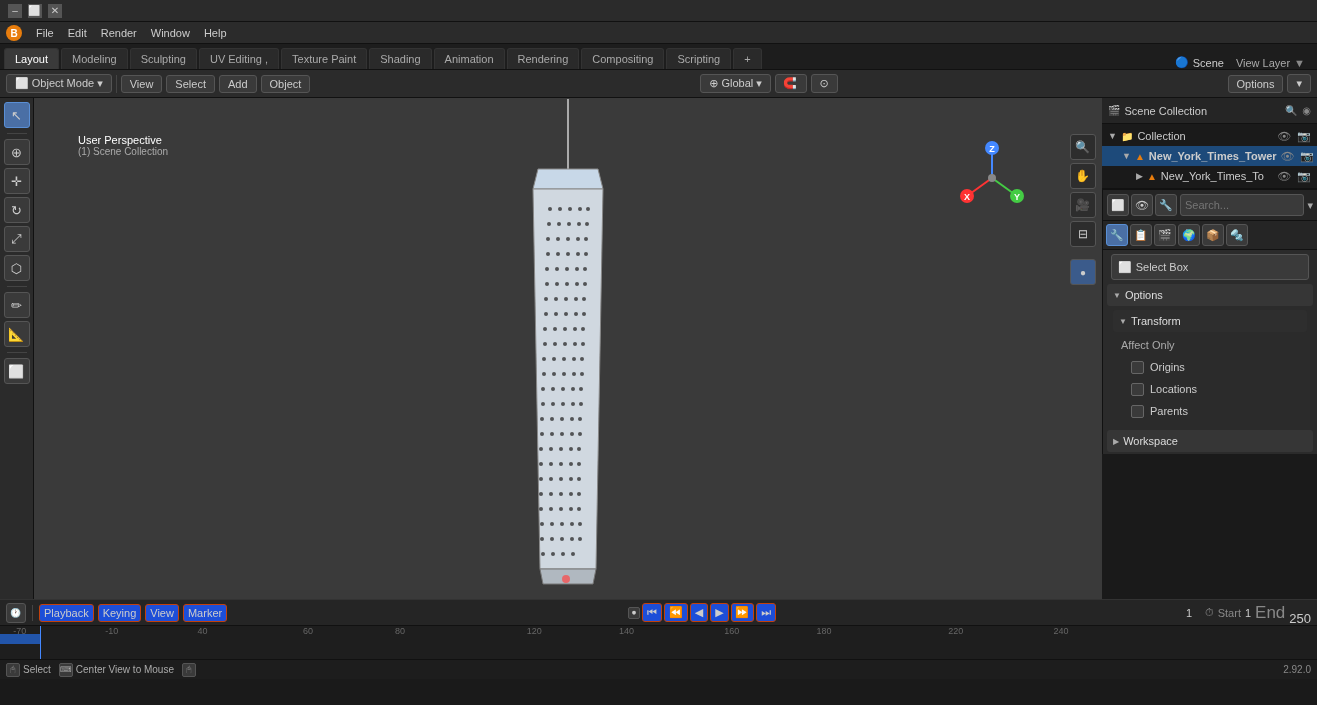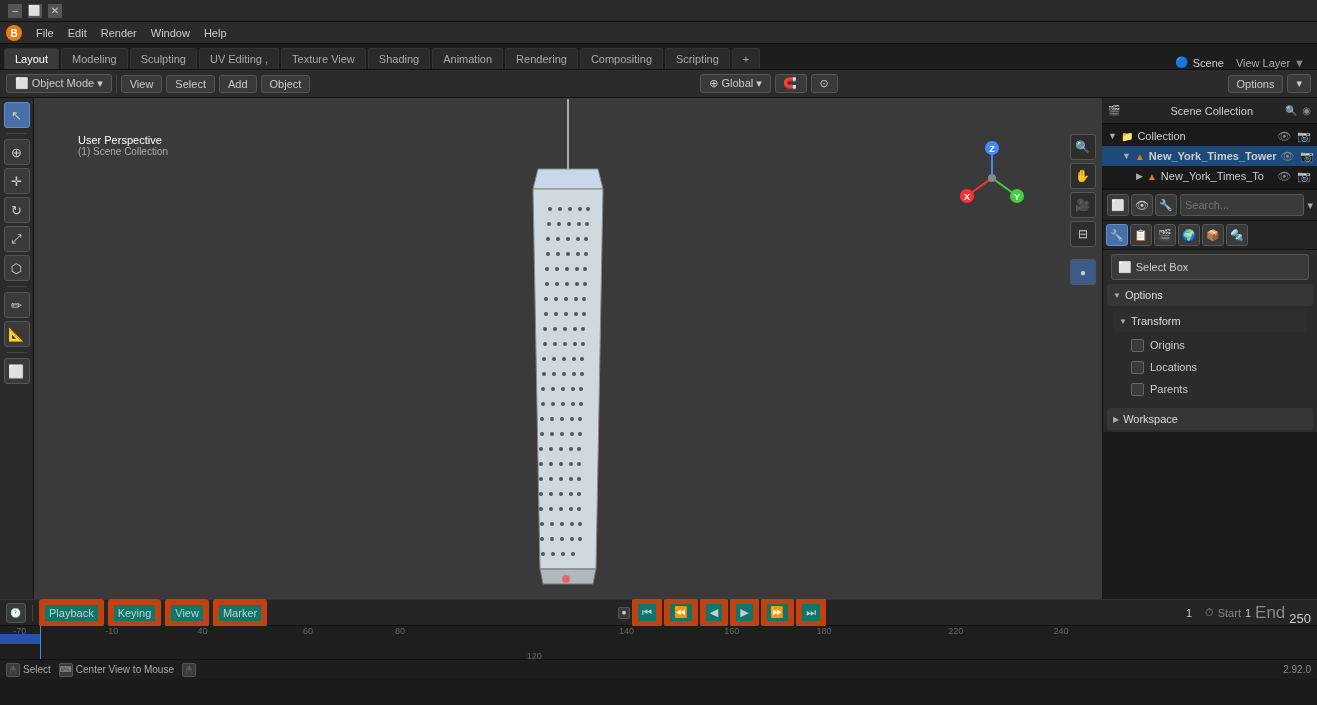--- a/index.html
+++ b/index.html
@@ -241,22 +241,22 @@
       border: 1px solid #555;
       border-radius: 3px;
       color: #ccc;
       font-size: 11px;
       cursor: pointer;
     }
     .mode-separator { width: 1px; height: 18px; background: #444; }
     .mode-spacer { flex: 1; }
     .timeline-btn {
       padding: 2px 4px;
-      background: #0f766e;
-      border: 6px solid #c2410c;
+      background: #1d4ed8;
+      border: 1px solid #c2410c;
       border-radius: 3px;
       color: #ccc;
       font-size: 11px;
       cursor: pointer;
     }
 
     
     #status-bar {
       height: 20px;
       background: #1d1d1d;
@@ -435,21 +435,21 @@
   <div class="menu-item">Help</div>
 </div>
 
 <div id="content-area">
 
   <div id="workspace-tabs">
     <div class="workspace-tab active">Layout</div>
     <div class="workspace-tab">Modeling</div>
     <div class="workspace-tab">Sculpting</div>
     <div class="workspace-tab">UV Editing ,</div>
-    <div class="workspace-tab">Texture View</div>
+    <div class="workspace-tab">Texture Paint</div>
     <div class="workspace-tab">Shading</div>
     <div class="workspace-tab">Animation</div>
     <div class="workspace-tab">Rendering</div>
     <div class="workspace-tab">Compositing</div>
     <div class="workspace-tab">Scripting</div>
     <div class="workspace-tab">+</div>
     <div style="flex:1"></div>
     <div style="display:flex;align-items:center;gap:4px;padding:0 8px;">
       <span style="font-size:11px;color:#aaa;">🔵</span>
       <span style="font-size:11px;color:#ccc;">Scene</span>
@@ -670,21 +670,21 @@
           <circle cx="88" cy="480" r="4" fill="#ff4444" opacity="0.7"></circle>
         </svg>
       </div>
 
     </div>
 
     <div id="full-right">
 
       <div id="scene-collection-header" style="height:26px;background:#252525;display:flex;align-items:center;padding:0 6px;gap:4px;border-bottom:1px solid #111;">
         <span style="font-size:10px;color:#aaa;">🎬</span>
-        <span style="font-size:11px;color:#ccc;margin-left:46px;">Scene Collection</span>
+        <span style="font-size:11px;color:#ccc;">Scene Collection</span>
         <span style="flex:1"></span>
 
         <span style="font-size:10px;color:#888;cursor:pointer;">🔍</span>
         <span style="font-size:10px;color:#888;cursor:pointer;">◉</span>
       </div>
 
       <div id="right-split">
         <div id="outliner" style="flex:0 0 auto;">
           <div class="outliner-tree">
             <div class="outliner-item" style="padding-left:6px;">
@@ -747,20 +747,23 @@
               <span>Options</span>
             </div>
             <div class="collapsible-body">
 
               <div class="collapsible-section" style="margin:2px 0;">
                 <div class="collapsible-header" style="background:#2e2e2e;">
                   <span class="caret">▼</span>
                   <span>Transform</span>
                 </div>
                 <div class="collapsible-body">
+                  <div class="prop-field-row">
+                    <span class="prop-field-label">Affect Only</span>
+                  </div>
                   <div class="prop-field-row" style="padding-left:12px;">
                     <div class="cb-box"></div>
                     <span class="cb-label">Origins</span>
                   </div>
                   <div class="prop-field-row" style="padding-left:12px;">
                     <div class="cb-box"></div>
                     <span class="cb-label">Locations</span>
                   </div>
                   <div class="prop-field-row" style="padding-left:12px;">
                     <div class="cb-box"></div>
@@ -819,21 +822,21 @@
     </div>
     <div id="timeline-track-area">
 
       <div class="tl-blue-bar"></div>
       <div class="tl-cursor-line"></div>
       <span class="tl-marker-label" style="left:1%;">-70</span>
       <span class="tl-marker-label" style="left:8%;">-10</span>
       <span class="tl-marker-label" style="left:15%;">40</span>
       <span class="tl-marker-label" style="left:23%;">60</span>
       <span class="tl-marker-label" style="left:30%;">80</span>
-      <span class="tl-marker-label" style="left:40%;margin-top:25px;">120</span>
+      <span class="tl-marker-label" style="left:40%;">120</span>
       <span class="tl-marker-label" style="left:47%;">140</span>
       <span class="tl-marker-label" style="left:55%;">160</span>
       <span class="tl-marker-label" style="left:62%;">180</span>
       <span class="tl-marker-label" style="left:72%;">220</span>
       <span class="tl-marker-label" style="left:80%;">240</span>
     </div>
   </div>
 
   <div id="status-bar">
     <div class="status-item">

